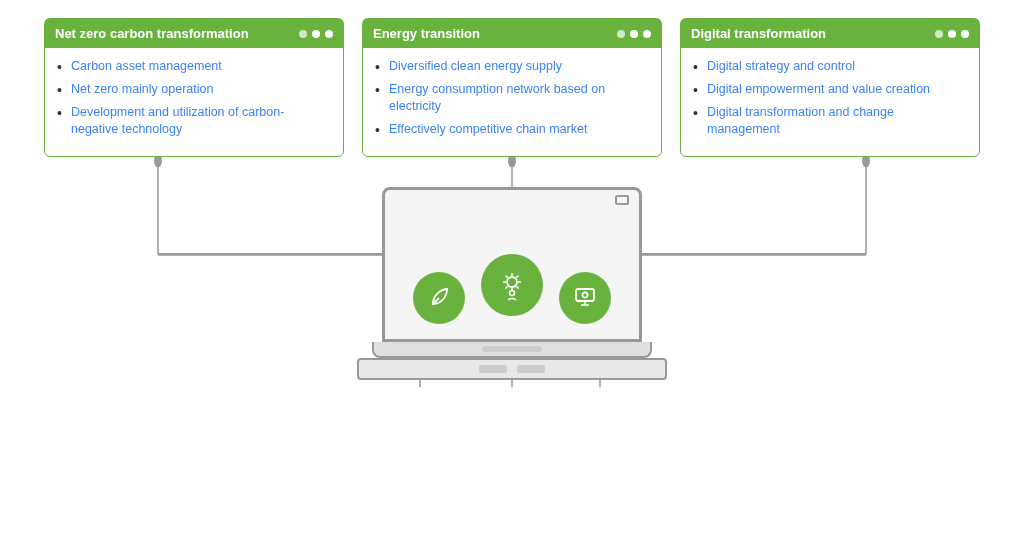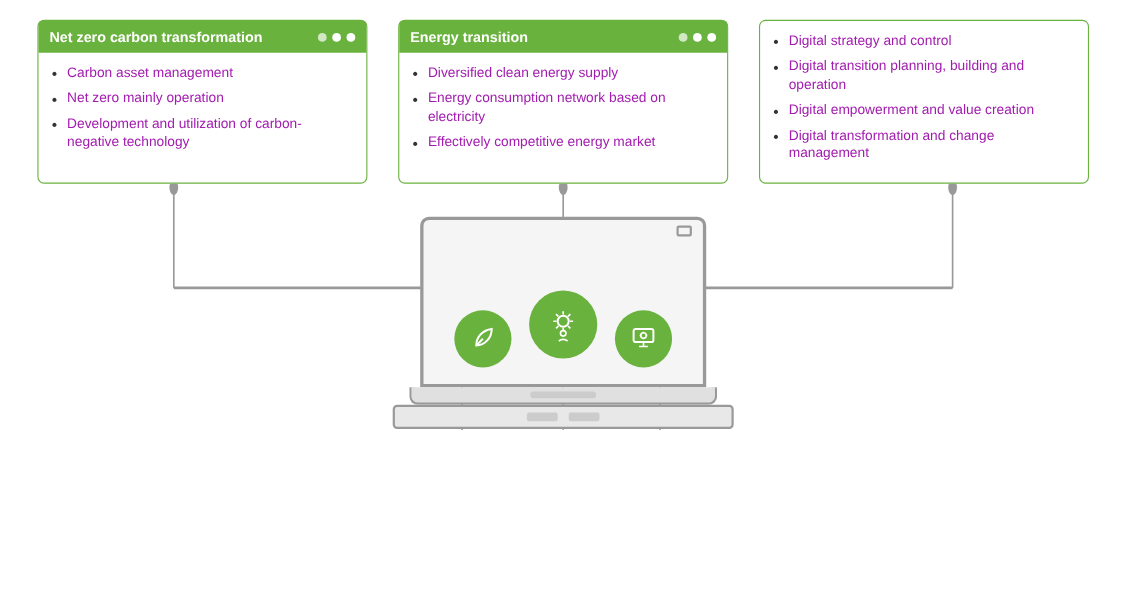--- a/index.html
+++ b/index.html
@@ -18,21 +18,21 @@
       height: 546px;
       position: relative;
       display: flex;
       flex-direction: column;
       align-items: center;
     }
 
     
     .cards-row {
       display: flex;
-      gap: 28px;
+      gap: 18px;
       justify-content: center;
       padding: 18px 20px 0 20px;
       width: 100%;
     }
 
     .card {
       border: 1.5px solid #6ab23e;
       border-radius: 6px;
       flex: 1;
       max-width: 300px;
@@ -76,21 +76,21 @@
     .card-body ul {
       list-style: none;
       padding: 0;
     }
 
     .card-body ul li {
       position: relative;
       padding-left: 14px;
       margin-bottom: 6px;
       line-height: 1.35;
-      color: #a21caf;
+      color: #3b82f6;
       font-size: 12.5px;
     }
 
     .card-body ul li::before {
       content: "•";
       position: absolute;
       left: 0;
       color: #333;
       font-size: 14px;
     }
@@ -235,30 +235,37 @@
         <div class="card-dots">
           <span class="dot"></span>
           <span class="dot filled"></span>
           <span class="dot filled"></span>
         </div>
       </div>
       <div class="card-body">
         <ul>
           <li>Diversified clean energy supply</li>
           <li>Energy consumption network based on electricity</li>
-          <li>Effectively competitive energy market</li>
+          <li>Effectively competitive chain market</li>
         </ul>
       </div>
     </div>
 
     <div class="card" id="card-2">
+      <div class="card-header">
+        <span>Digital transformation</span>
+        <div class="card-dots">
+          <span class="dot"></span>
+          <span class="dot filled"></span>
+          <span class="dot filled"></span>
+        </div>
+      </div>
       <div class="card-body">
         <ul>
           <li>Digital strategy and control</li>
-          <li>Digital transition planning, building and operation</li>
           <li>Digital empowerment and value creation</li>
           <li>Digital transformation and change management</li>
         </ul>
       </div>
     </div>
 
   </div>
 
   <div style="position:relative; width:100%; flex:1; display:flex; justify-content:center; align-items:flex-start;">
 

